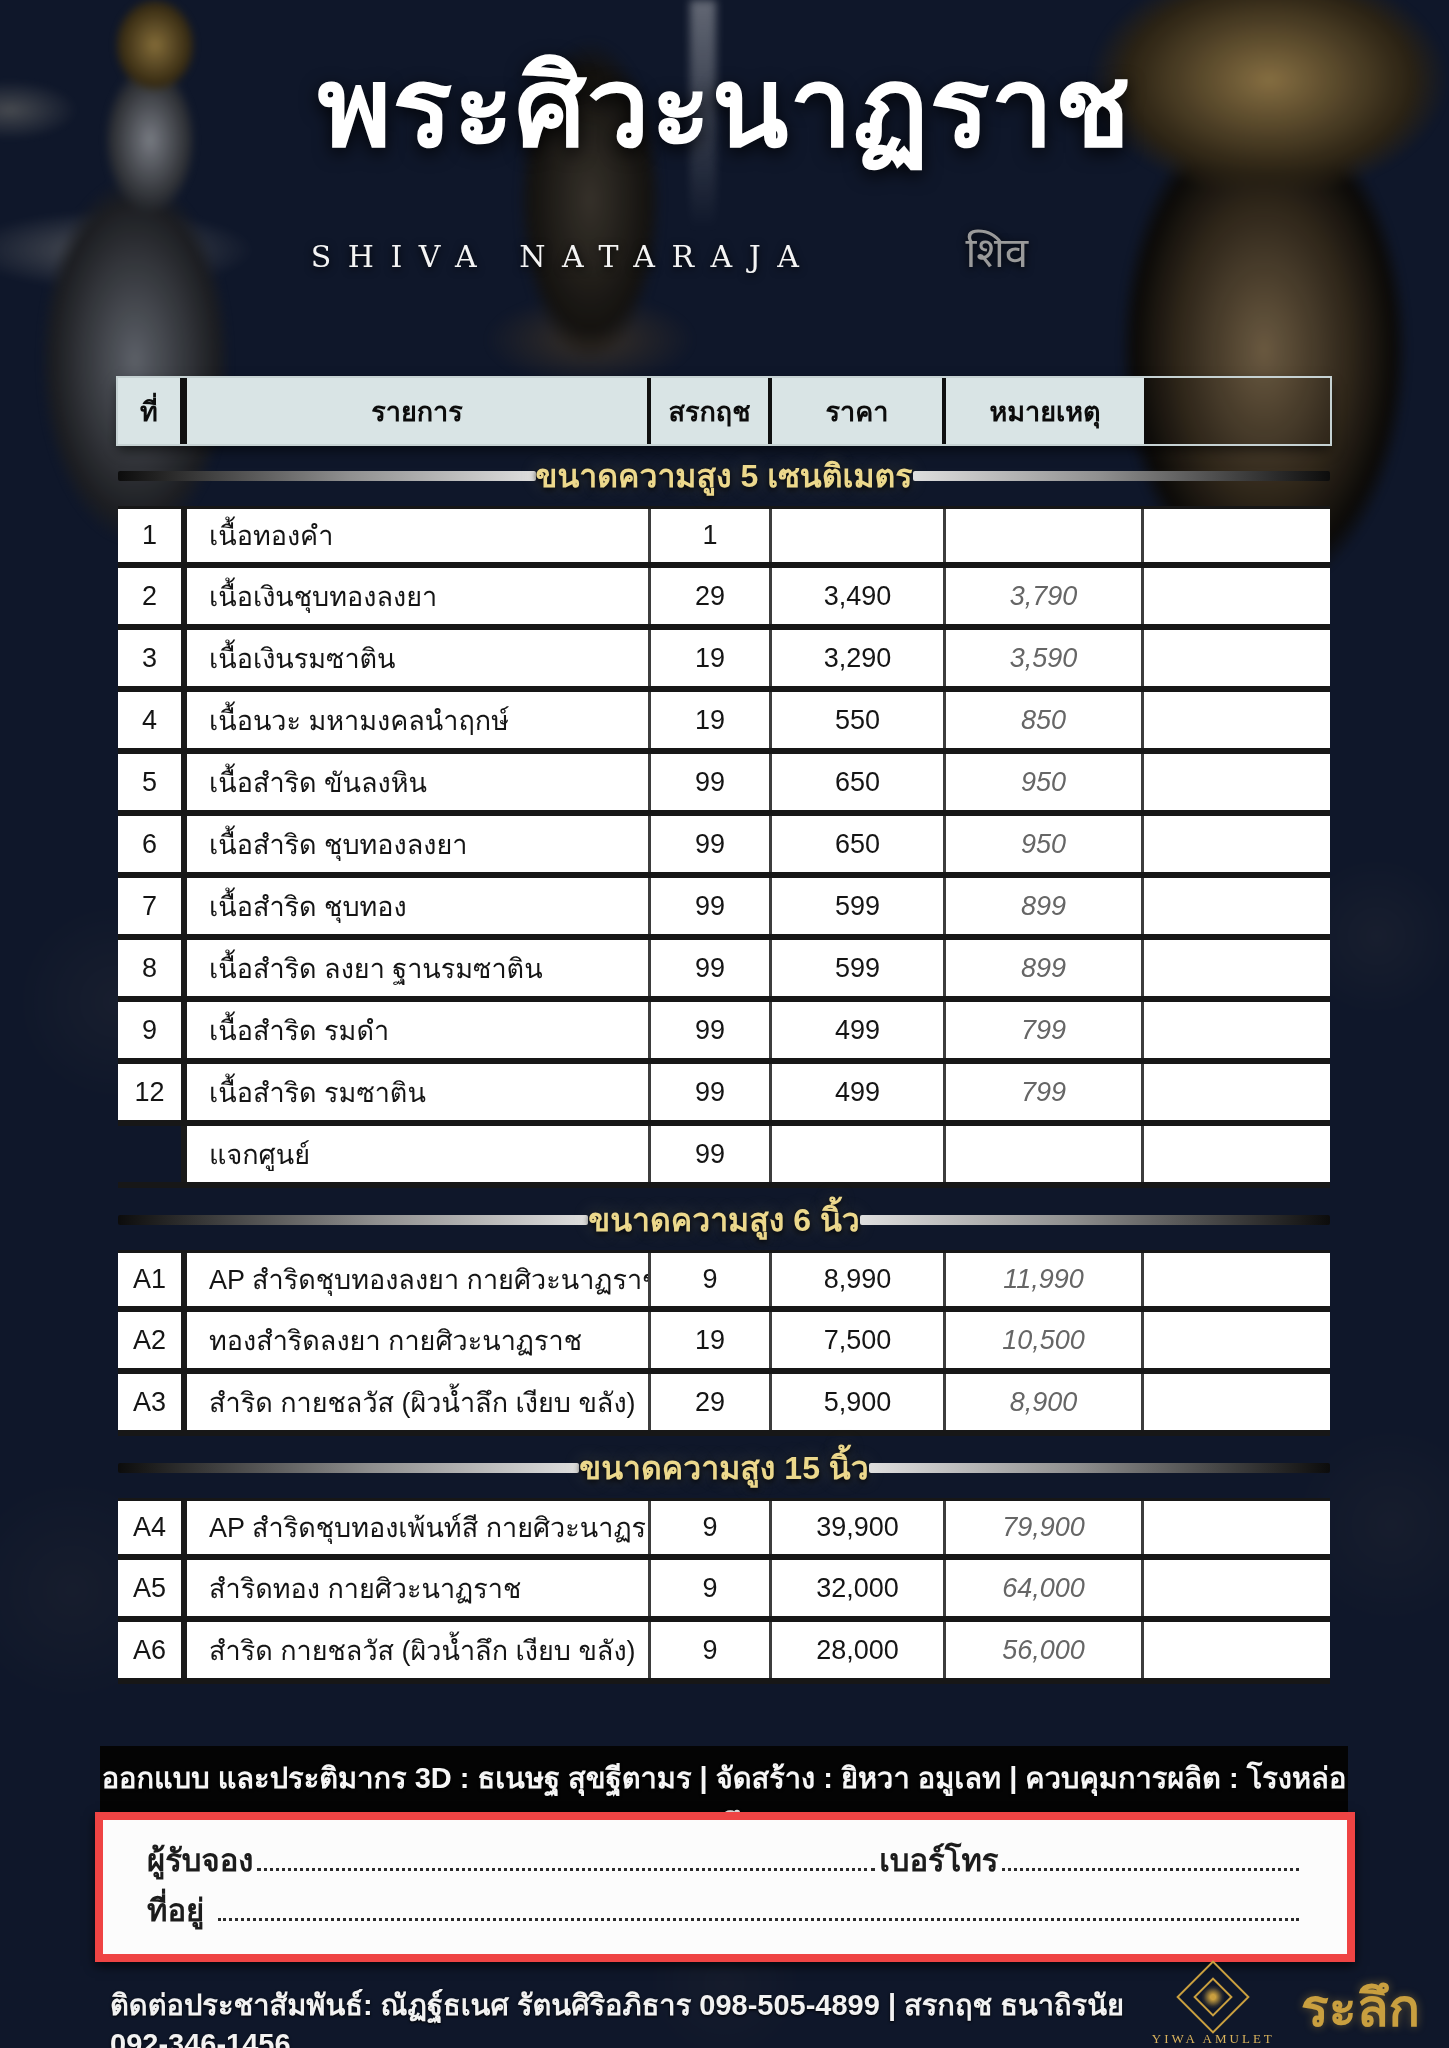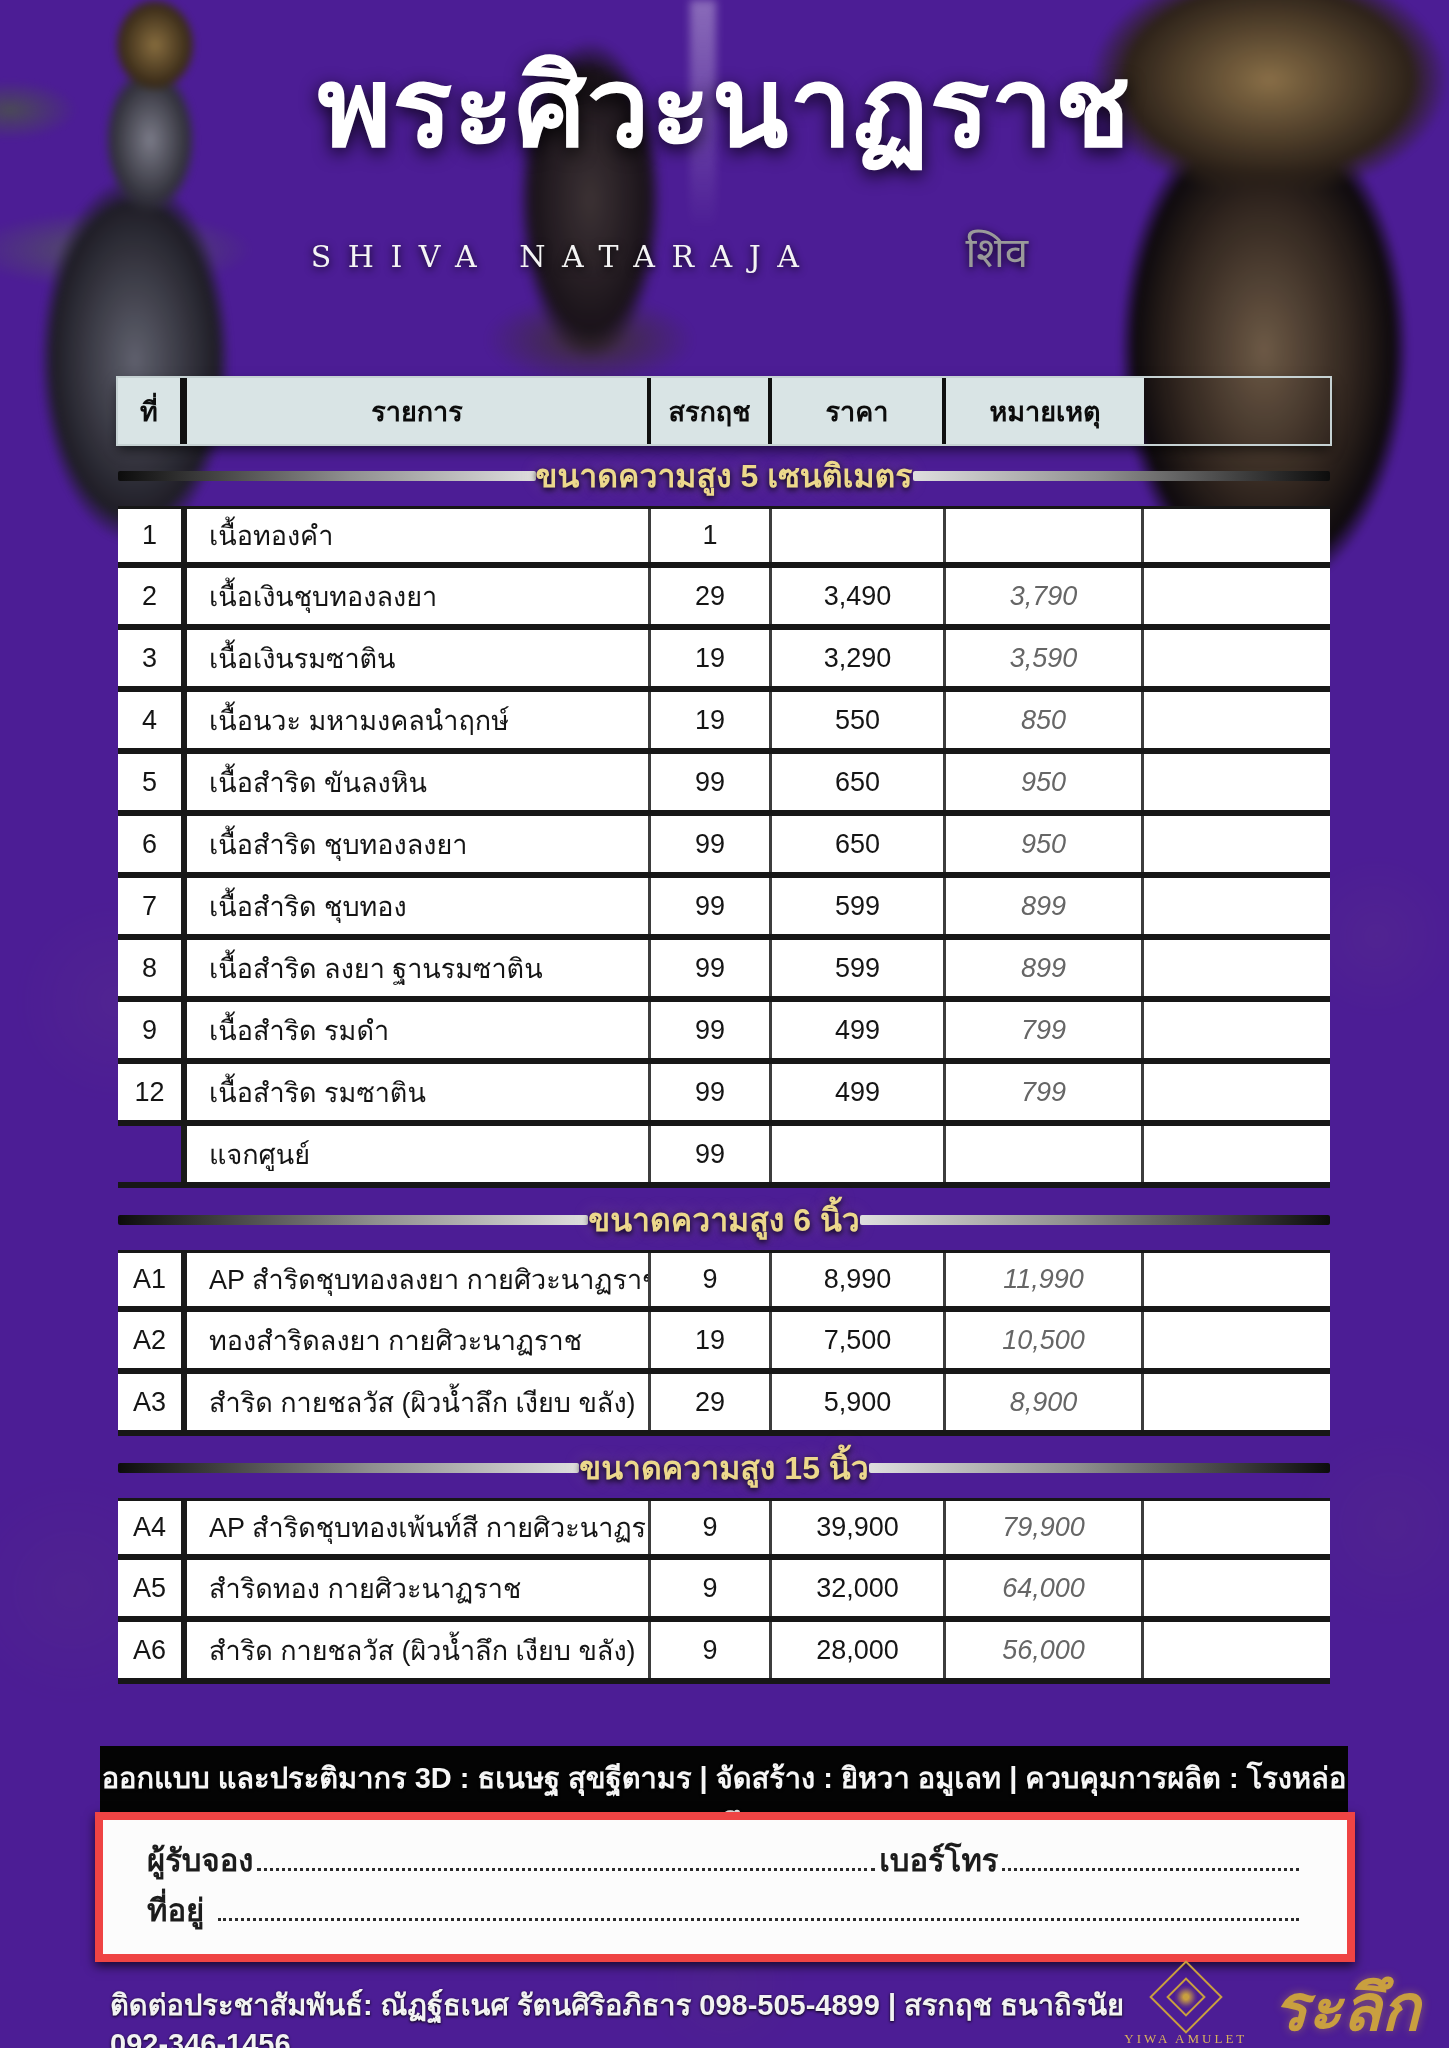--- a/index.html
+++ b/index.html
@@ -1,21 +1,21 @@
 <!DOCTYPE html>
 <html lang="th"><head>
 <meta charset="utf-8">
 <style>
   * { box-sizing: border-box; margin: 0; padding: 0; }
   html,body { background:#000; }
   .page {
     position: relative;
     width: 1449px; height: 2048px;
     margin: 0 auto;
-    background: #4c1d95;
+    background: #0f172a;
     overflow: hidden;
     font-family: "Liberation Sans","DejaVu Sans",sans-serif;
     color: #111;
   }
 
   
   .bg-art { position:absolute; inset:0; z-index:0; }
   .statue-left {
     position:absolute; left:-50px; top:-10px; width:420px; height:600px;
     background:
@@ -149,21 +149,21 @@
     border:2px solid #c99f3f;
   }
   .emblem::after {
     content:""; position:absolute; inset:15px; transform:rotate(45deg);
     border:2px solid #c99f3f;
     background:radial-gradient(circle,#c99f3f 15%, rgba(201,159,63,.15) 55%, transparent 70%);
   }
   .yiwa-label { color:#d8b25c; font-size:13px; letter-spacing:3px; margin-top:5px; white-space:nowrap;font-family:Liberation Serif, serif; }
   .ralek-logo {
     font-family:"DejaVu Serif","Liberation Serif",serif;
-    color:#c99f3f; font-size:64px; font-weight:700; font-style:italic;
+    color:#c99f3f; font-size:52px; font-weight:700; 
     text-shadow:0 0 10px rgba(201,159,63,.45); line-height:1;
   }
 </style>
 </head>
 <body>
 
 <div class="page">
 
   <div class="bg-art">
     <div class="statue-left"></div>

